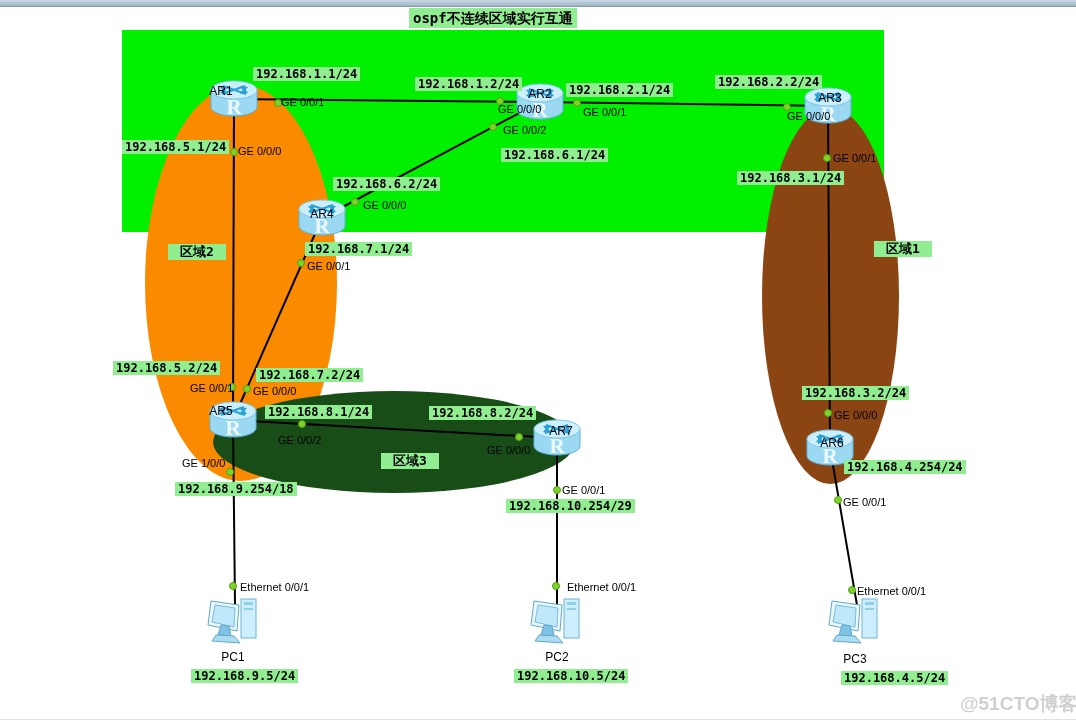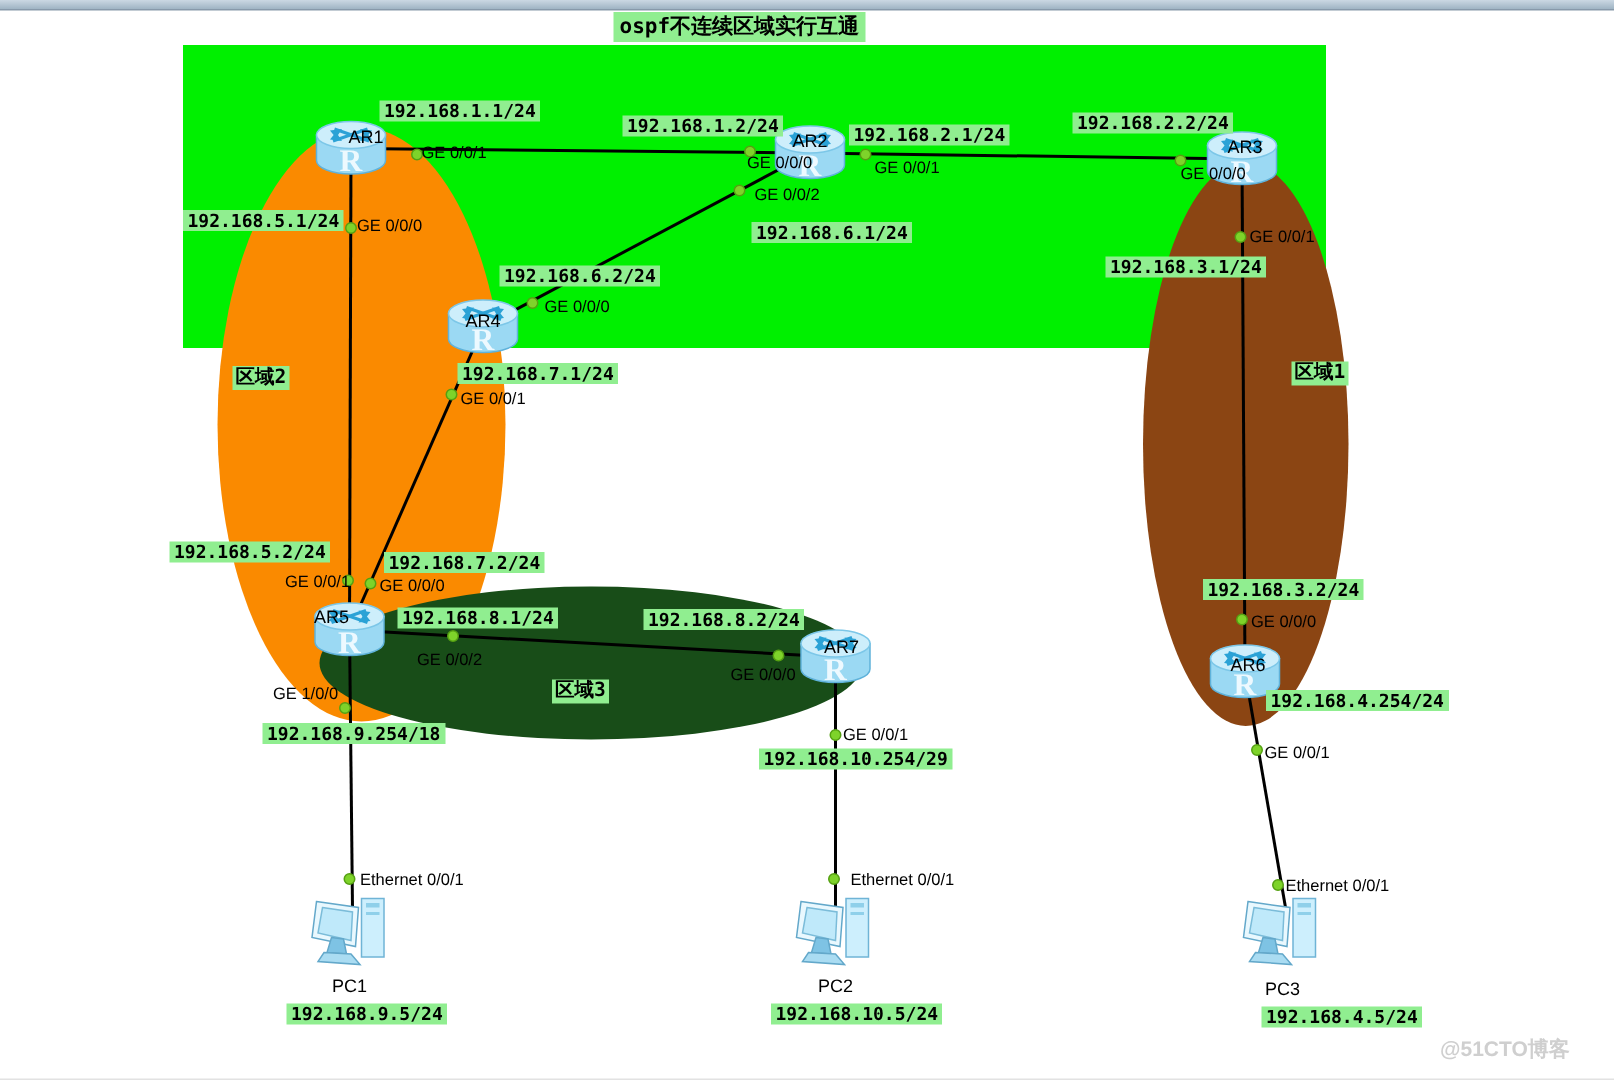--- a/index.html
+++ b/index.html
@@ -17,23 +17,23 @@
   svg.links{position:absolute;left:0;top:0;width:1076px;height:724px;}
   svg.links line{stroke:#000;stroke-width:2;}
   .dot{position:absolute;width:8px;height:8px;border-radius:50%;background:#7ed32a;
        border:1px solid #55a012;box-sizing:border-box;}
   .dev{position:absolute;}
   .nodename{position:absolute;font-size:12px;line-height:13px;color:#000;text-align:center;white-space:nowrap;}
   .glabel{position:absolute;background:#90ee90;color:#000;white-space:nowrap;
           font-family:"DejaVu Sans Mono","Liberation Mono",monospace;
           font-size:12px;font-weight:bold;line-height:14px;padding:0 3px;}
   .title-label{font-size:14px;line-height:18px;padding:1px 4px;}
-  .arealabel{font-size:13px;line-height:16px;padding:0 2px;}
+  .arealabel{font-size:13px;line-height:16px;padding:0 12px;margin-left:13px;}
   .iflabel{position:absolute;color:#000;font-size:11px;line-height:12px;white-space:nowrap;}
-  .watermark{position:absolute;left:960px;top:691px;font-size:14px;font-weight:bold;
+  .watermark{position:absolute;left:960px;top:691px;font-size:19px;font-weight:bold;
              color:#cfcfcf;white-space:nowrap;}
 </style>
 </head>
 <body>
 
 <div class="canvas">
 
   <div class="topbar"></div>
 
   <div class="shape area0"></div>
@@ -212,21 +212,21 @@
 <svg width="56" height="52" viewBox="0 0 56 52">
   <rect x="35" y="3" width="15" height="39" fill="#cdeffd" stroke="#6fb4d6"></rect>
   <rect x="38" y="6" width="9" height="3" fill="#8fd0ea"></rect>
   <rect x="38" y="12" width="9" height="2" fill="#8fd0ea"></rect>
   <polygon points="5,5 33,9 31,35 2,29" fill="#e9f8fe" stroke="#63a8ca"></polygon>
   <polygon points="9,9 29,12 28,31 6,26" fill="#bfe9fa" stroke="#7bbcd9"></polygon>
   <polygon points="15,29 23,30 25,40 12,39" fill="#7ec3e4" stroke="#63a8ca"></polygon>
   <polygon points="10,39 28,40 34,47 6,45" fill="#aadcf2" stroke="#63a8ca"></polygon>
 </svg></div>
 
-  <div class="nodename" style="left:220px;top:85px;width:48px">AR1</div>
+  <div class="nodename" style="left:197px;top:85px;width:48px">AR1</div>
   <div class="nodename" style="left:516px;top:88px;width:48px">AR2</div>
   <div class="nodename" style="left:806px;top:92px;width:48px">AR3</div>
   <div class="nodename" style="left:298px;top:208px;width:48px">AR4</div>
   <div class="nodename" style="left:209px;top:405px;width:24px">AR5</div>
   <div class="nodename" style="left:808px;top:437px;width:48px">AR6</div>
   <div class="nodename" style="left:537px;top:425px;width:48px">AR7</div>
   <div class="nodename" style="left:205px;top:651px;width:56px">PC1</div>
   <div class="nodename" style="left:529px;top:651px;width:56px">PC2</div>
   <div class="nodename" style="left:827px;top:653px;width:56px">PC3</div>
 

